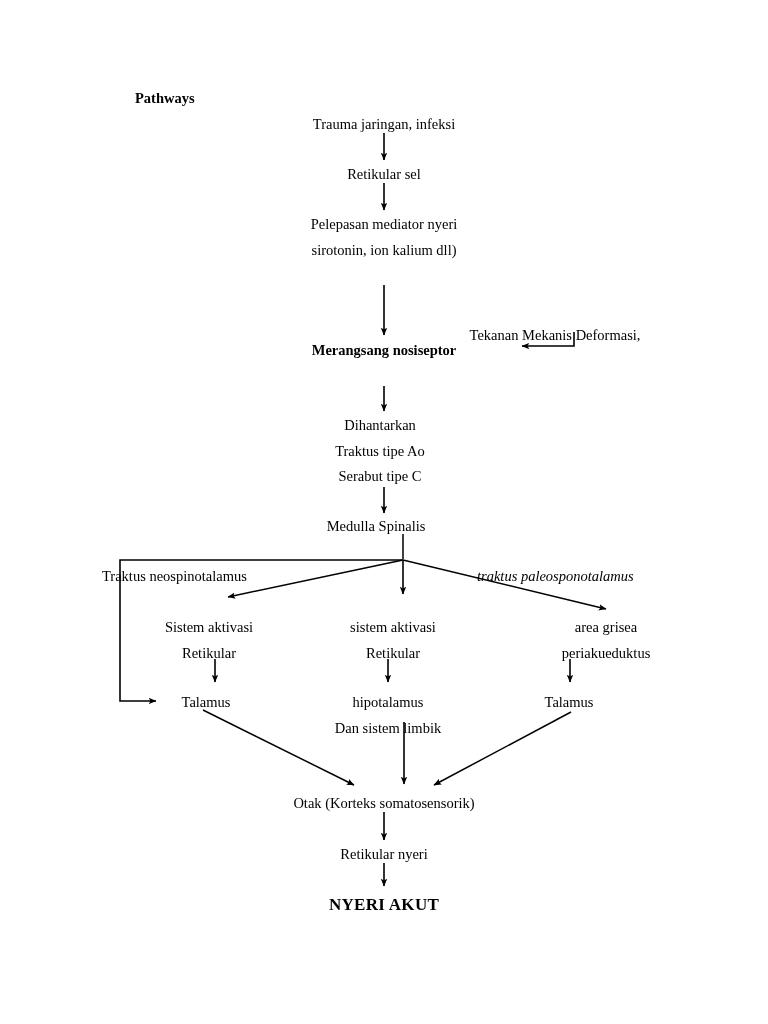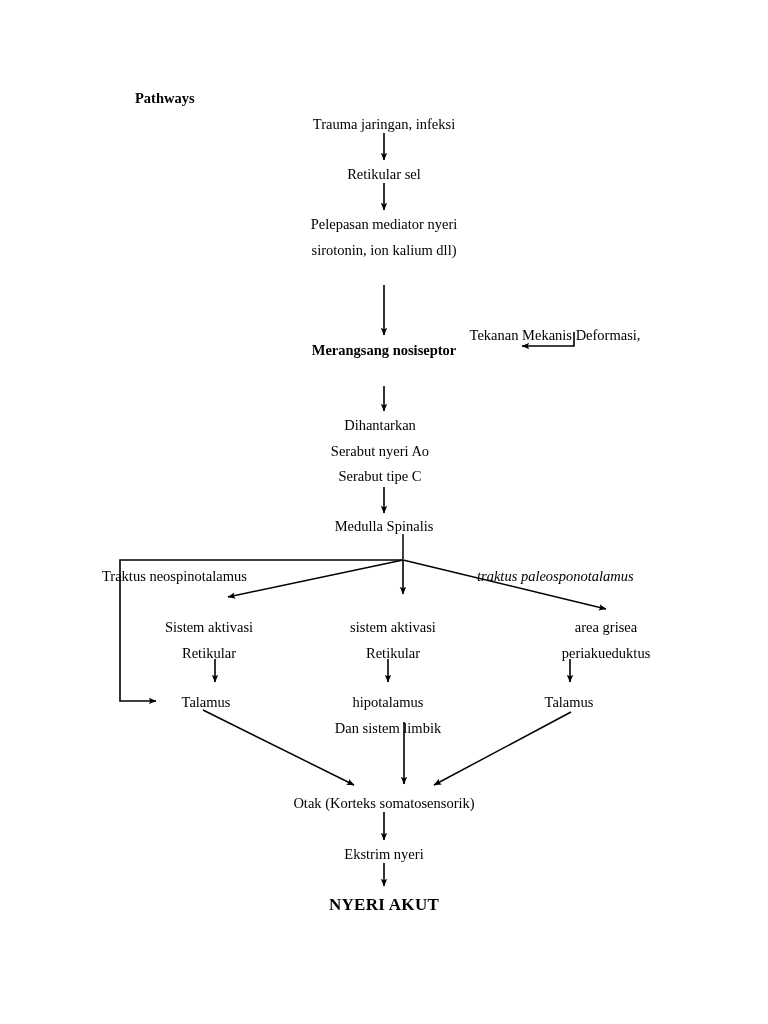--- a/index.html
+++ b/index.html
@@ -112,24 +112,24 @@
         <span class="line">sirotonin, ion kalium dll)</span>
       </div>
       <div class="node center" style="left: 555px; top: 287px; margin-top: 36px;">
         <span class="line">Tekanan Mekanis Deformasi,</span>
       </div>
       <div class="node center" style="left: 384px; top: 338px; font-weight: bold;">
         <span class="line">Merangsang nosiseptor</span>
       </div>
       <div class="node center" style="left: 380px; top: 413px;">
         <span class="line">Dihantarkan</span>
-        <span class="line">Serabut nyeri Ao</span>
+        <span class="line">Traktus tipe Ao</span>
         <span class="line">Serabut tipe C</span>
       </div>
-      <div class="node center" style="left: 384px; top: 514px;">
+      <div class="node center" style="left: 376px; top: 514px;">
         <span class="line">Medulla Spinalis</span>
       </div>
       <div class="node left" style="left: 102px; top: 564px;">
         <span class="line">Traktus neospinotalamus</span>
       </div>
       <div class="node left italic" style="left: 477px; top: 564px;">
         <span class="line">traktus paleosponotalamus</span>
       </div>
       <div class="node center" style="left: 209px; top: 615px;">
         <span class="line">Sistem aktivasi</span>
@@ -150,20 +150,20 @@
         <span class="line">hipotalamus</span>
         <span class="line">Dan sistem limbik</span>
       </div>
       <div class="node center" style="left: 569px; top: 690px;">
         <span class="line">Talamus</span>
       </div>
       <div class="node center" style="left: 384px; top: 791px;">
         <span class="line">Otak (Korteks somatosensorik)</span>
       </div>
       <div class="node center" style="left: 384px; top: 842px;">
-        <span class="line">Ekstrim nyeri</span>
+        <span class="line">Retikular nyeri</span>
       </div>
       <div class="node center terminal" style="left: 384px; top: 892px;">
         <span class="line">NYERI AKUT</span>
       </div>
     </div>
 
 </div>
 
 </body></html>

